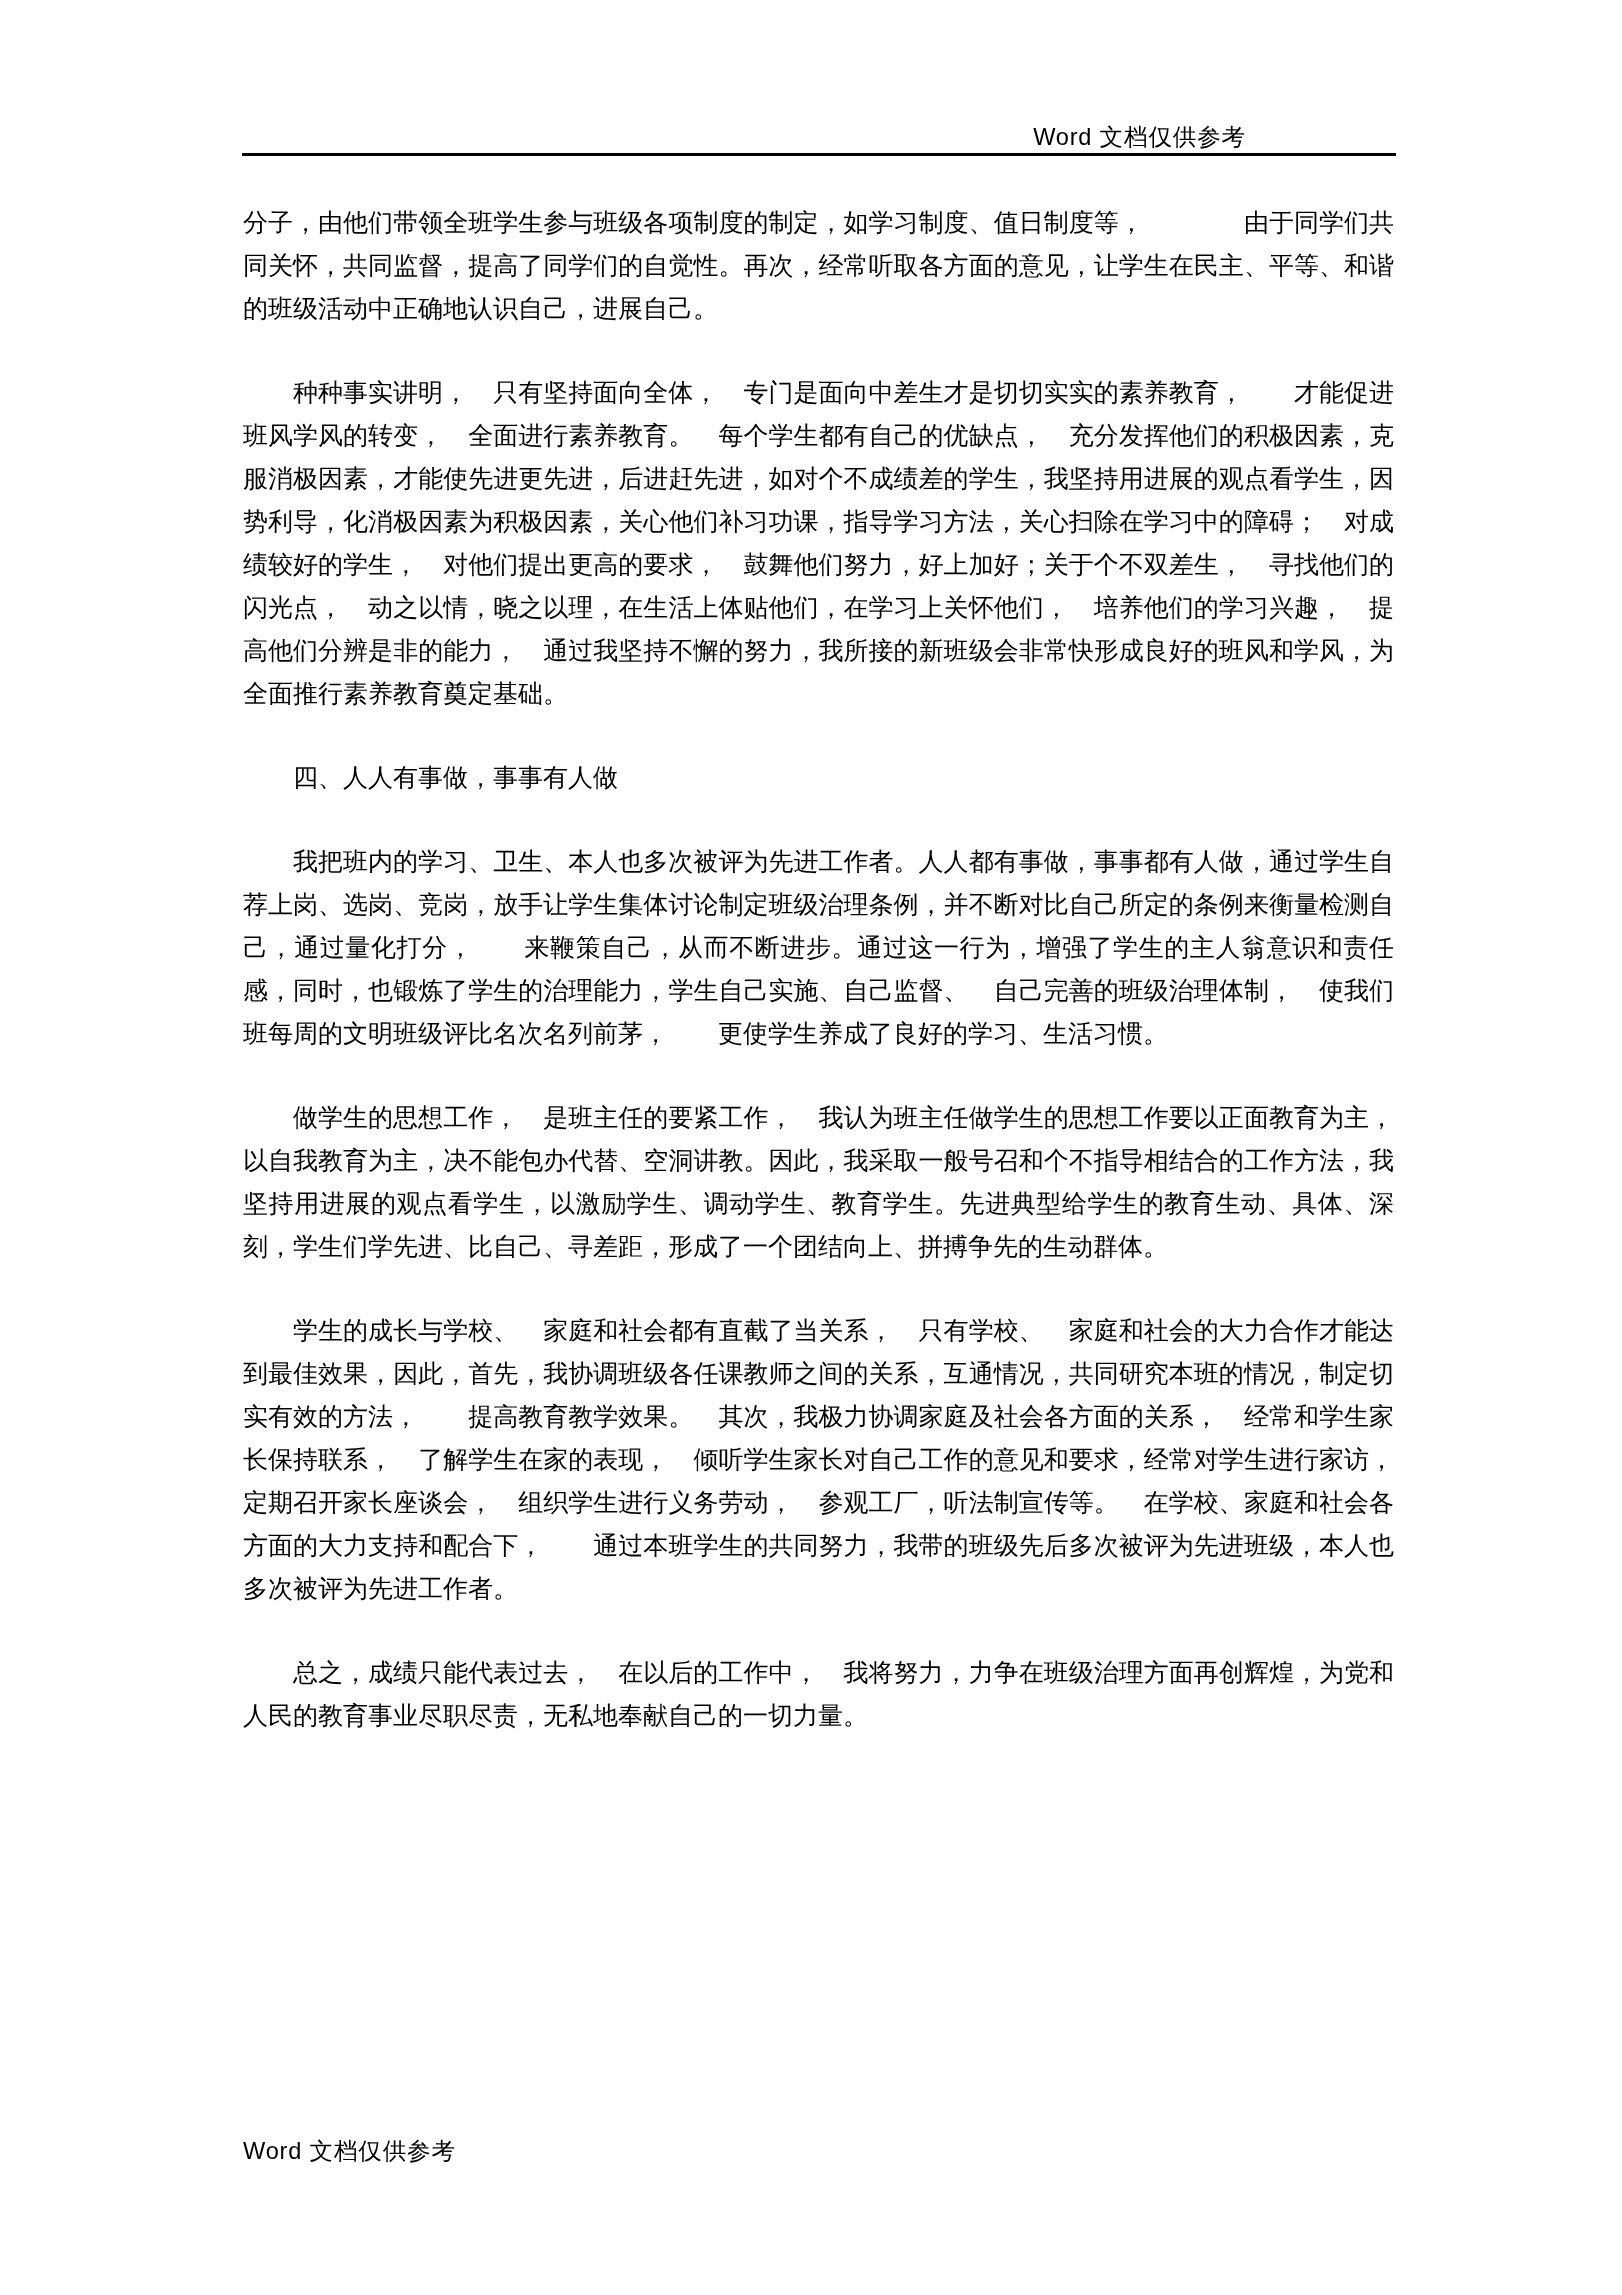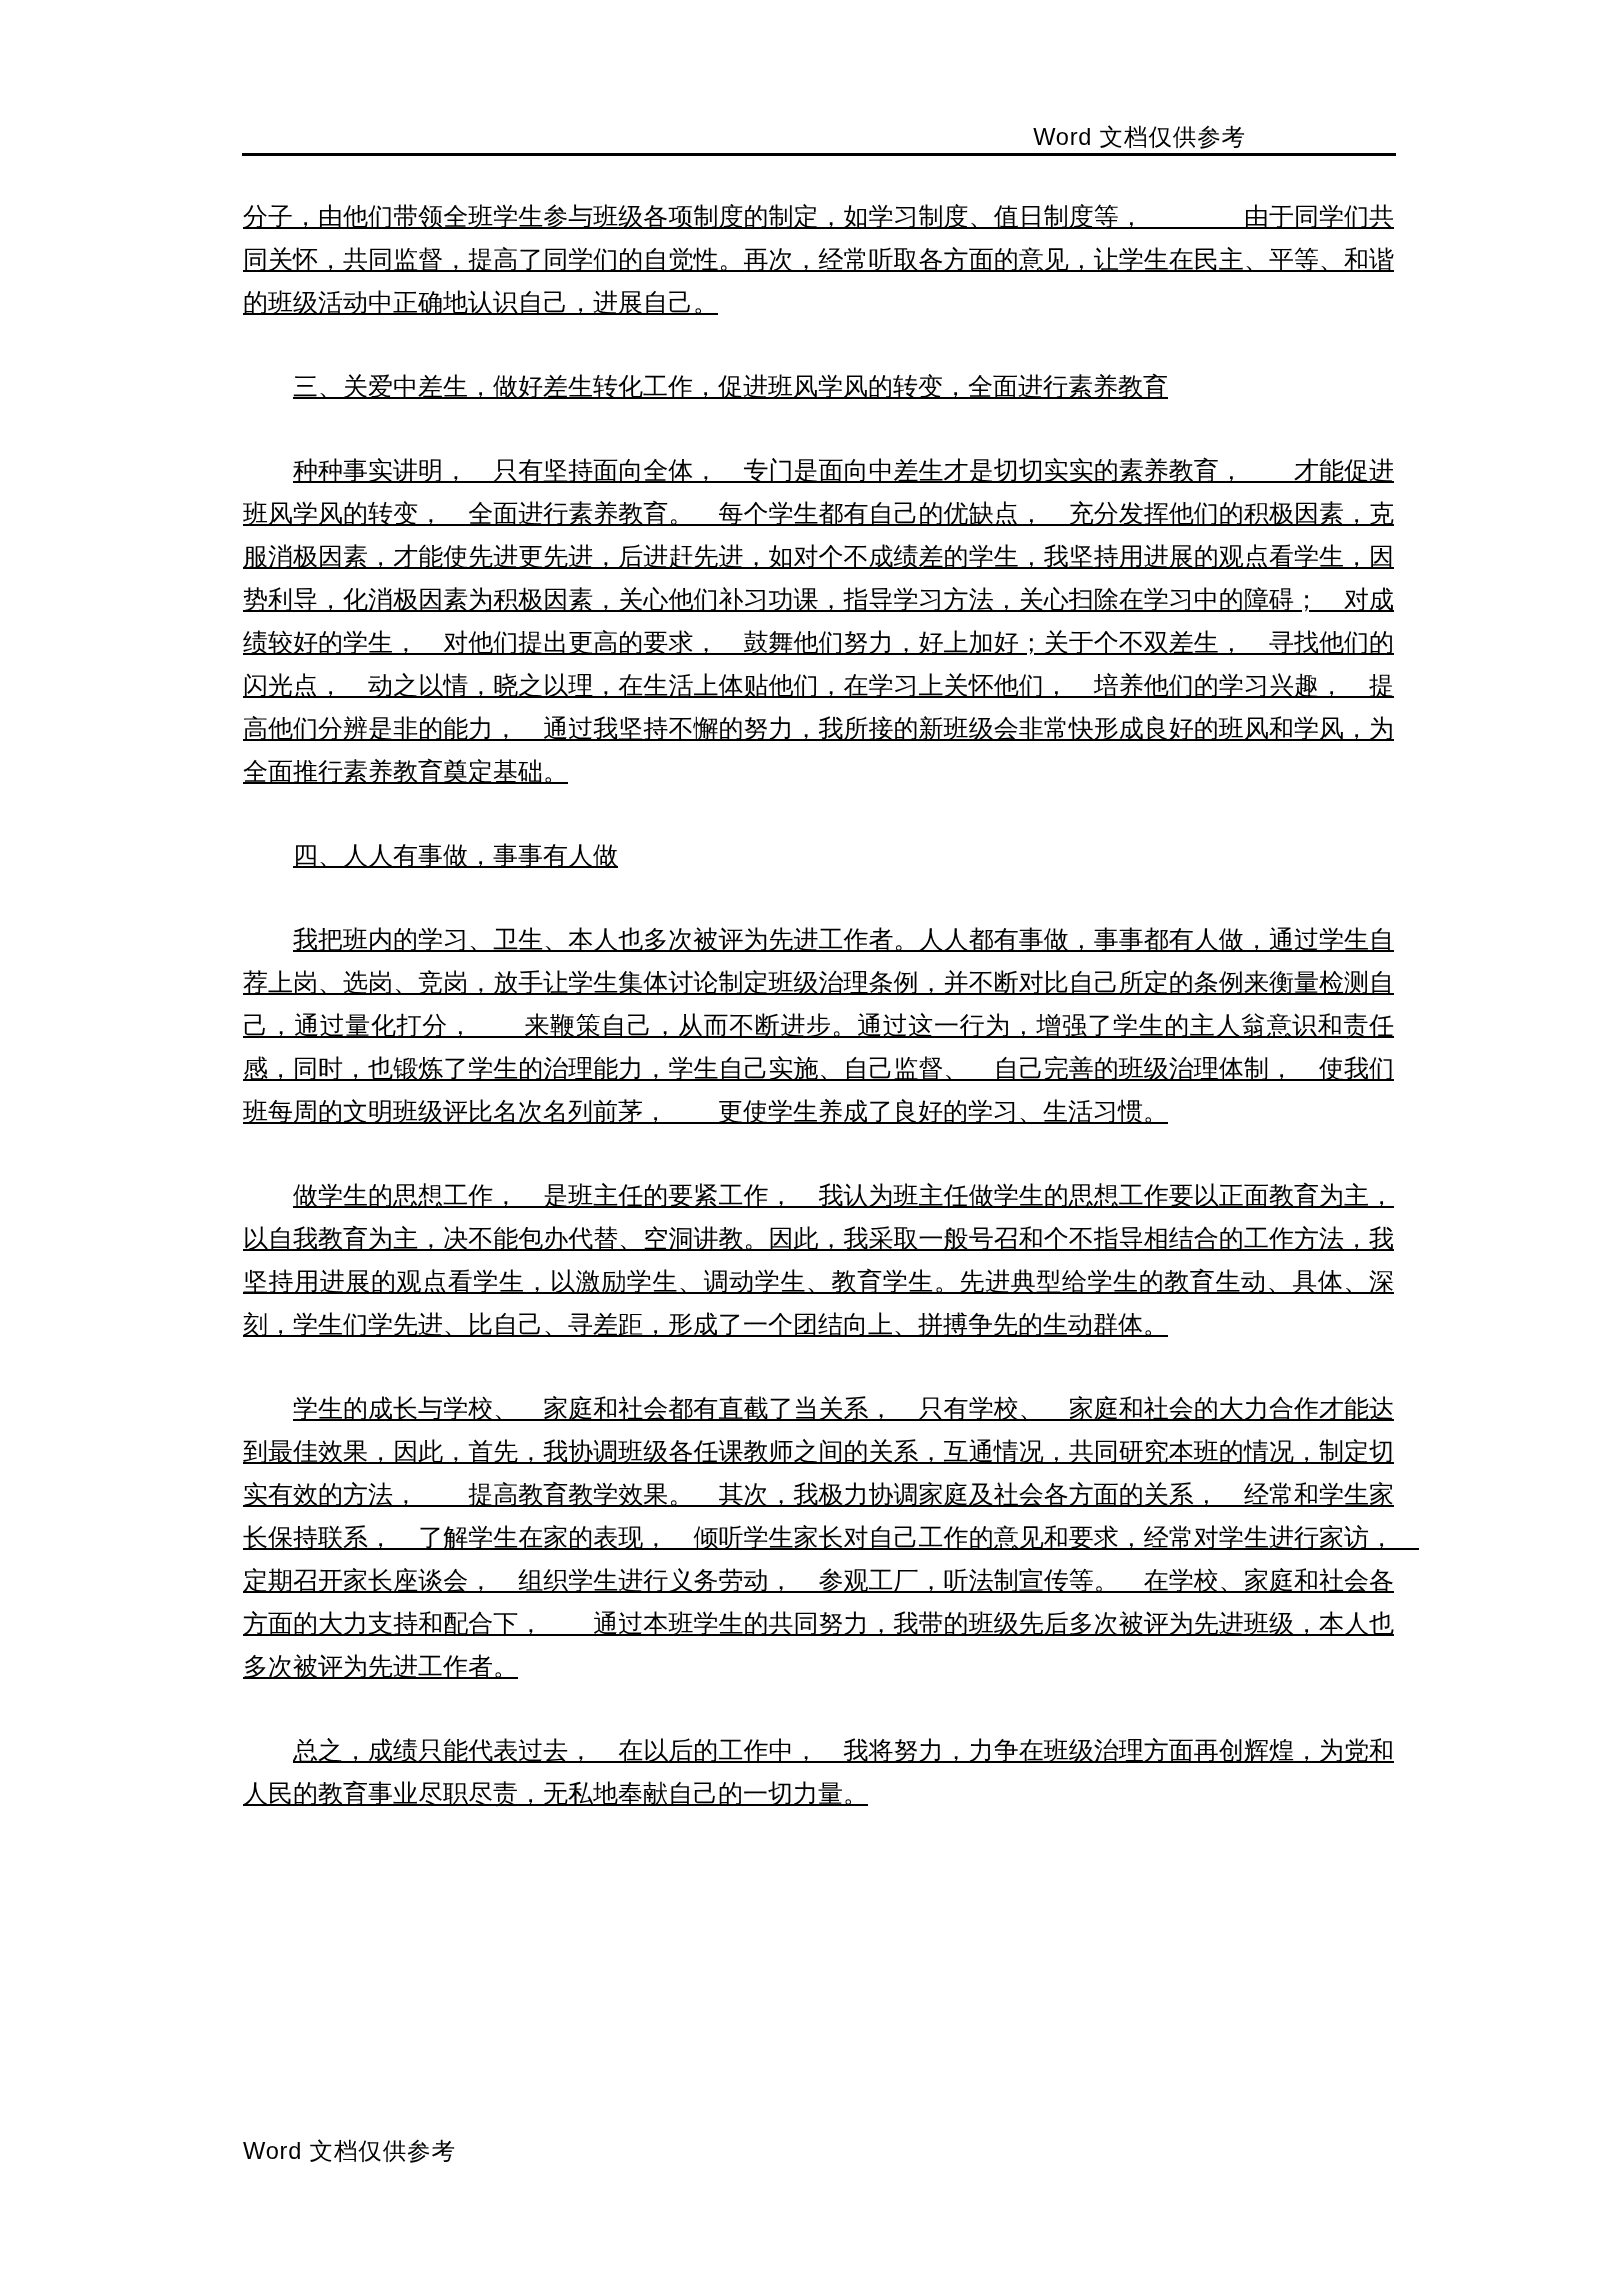--- a/index.html
+++ b/index.html
@@ -29,23 +29,22 @@
     position: absolute;
     top: 153px;
     left: 242px;
     width: 1154px;
     height: 3.3px;
     background: #000000;
   }
   .content {
     position: absolute;
     left: 243px;
-    top: 195px;
+    top: 201px;
     width: 1151px;
-    text-decoration: underline;
   }
   .block {
     margin: 0 0 41px 0;
     font-size: 25px;
     line-height: 43px;
     text-align: justify;
     text-indent: 50px;
     word-break: break-all;
   }
   .block.no-indent {
@@ -67,21 +66,20 @@
 </head>
 <body>
 
 <div class="page">
 
   <div class="header-text">Word 文档仅供参考</div>
   <div class="header-rule"></div>
 
   <div class="content">
     <p class="block no-indent">分子，由他们带领全班学生参与班级各项制度的制定，如学习制度、值日制度等，　　　　由于同学们共同关怀，共同监督，提高了同学们的自觉性。再次，经常听取各方面的意见，让学生在民主、平等、和谐的班级活动中正确地认识自己，进展自己。</p>
-    <p class="block">三、关爱中差生，做好差生转化工作，促进班风学风的转变，全面进行素养教育</p>
     <p class="block">种种事实讲明，　只有坚持面向全体，　专门是面向中差生才是切切实实的素养教育，　　才能促进班风学风的转变，　全面进行素养教育。　每个学生都有自己的优缺点，　充分发挥他们的积极因素，克服消极因素，才能使先进更先进，后进赶先进，如对个不成绩差的学生，我坚持用进展的观点看学生，因势利导，化消极因素为积极因素，关心他们补习功课，指导学习方法，关心扫除在学习中的障碍；　对成绩较好的学生，　对他们提出更高的要求，　鼓舞他们努力，好上加好；关于个不双差生，　寻找他们的闪光点，　动之以情，晓之以理，在生活上体贴他们，在学习上关怀他们，　培养他们的学习兴趣，　提高他们分辨是非的能力，　通过我坚持不懈的努力，我所接的新班级会非常快形成良好的班风和学风，为全面推行素养教育奠定基础。</p>
     <p class="block">四、人人有事做，事事有人做</p>
     <p class="block">我把班内的学习、卫生、本人也多次被评为先进工作者。人人都有事做，事事都有人做，通过学生自荐上岗、选岗、竞岗，放手让学生集体讨论制定班级治理条例，并不断对比自己所定的条例来衡量检测自己，通过量化打分，　　来鞭策自己，从而不断进步。通过这一行为，增强了学生的主人翁意识和责任感，同时，也锻炼了学生的治理能力，学生自己实施、自己监督、　自己完善的班级治理体制，　使我们班每周的文明班级评比名次名列前茅，　　更使学生养成了良好的学习、生活习惯。</p>
     <p class="block">做学生的思想工作，　是班主任的要紧工作，　我认为班主任做学生的思想工作要以正面教育为主，以自我教育为主，决不能包办代替、空洞讲教。因此，我采取一般号召和个不指导相结合的工作方法，我坚持用进展的观点看学生，以激励学生、调动学生、教育学生。先进典型给学生的教育生动、具体、深刻，学生们学先进、比自己、寻差距，形成了一个团结向上、拼搏争先的生动群体。</p>
     <p class="block">学生的成长与学校、　家庭和社会都有直截了当关系，　只有学校、　家庭和社会的大力合作才能达到最佳效果，因此，首先，我协调班级各任课教师之间的关系，互通情况，共同研究本班的情况，制定切实有效的方法，　　提高教育教学效果。　其次，我极力协调家庭及社会各方面的关系，　经常和学生家长保持联系，　了解学生在家的表现，　倾听学生家长对自己工作的意见和要求，经常对学生进行家访，　定期召开家长座谈会，　组织学生进行义务劳动，　参观工厂，听法制宣传等。　在学校、家庭和社会各方面的大力支持和配合下，　　通过本班学生的共同努力，我带的班级先后多次被评为先进班级，本人也多次被评为先进工作者。</p>
     <p class="block">总之，成绩只能代表过去，　在以后的工作中，　我将努力，力争在班级治理方面再创辉煌，为党和人民的教育事业尽职尽责，无私地奉献自己的一切力量。</p>
   </div>
 
   <div class="footer-text">Word 文档仅供参考</div>
 

